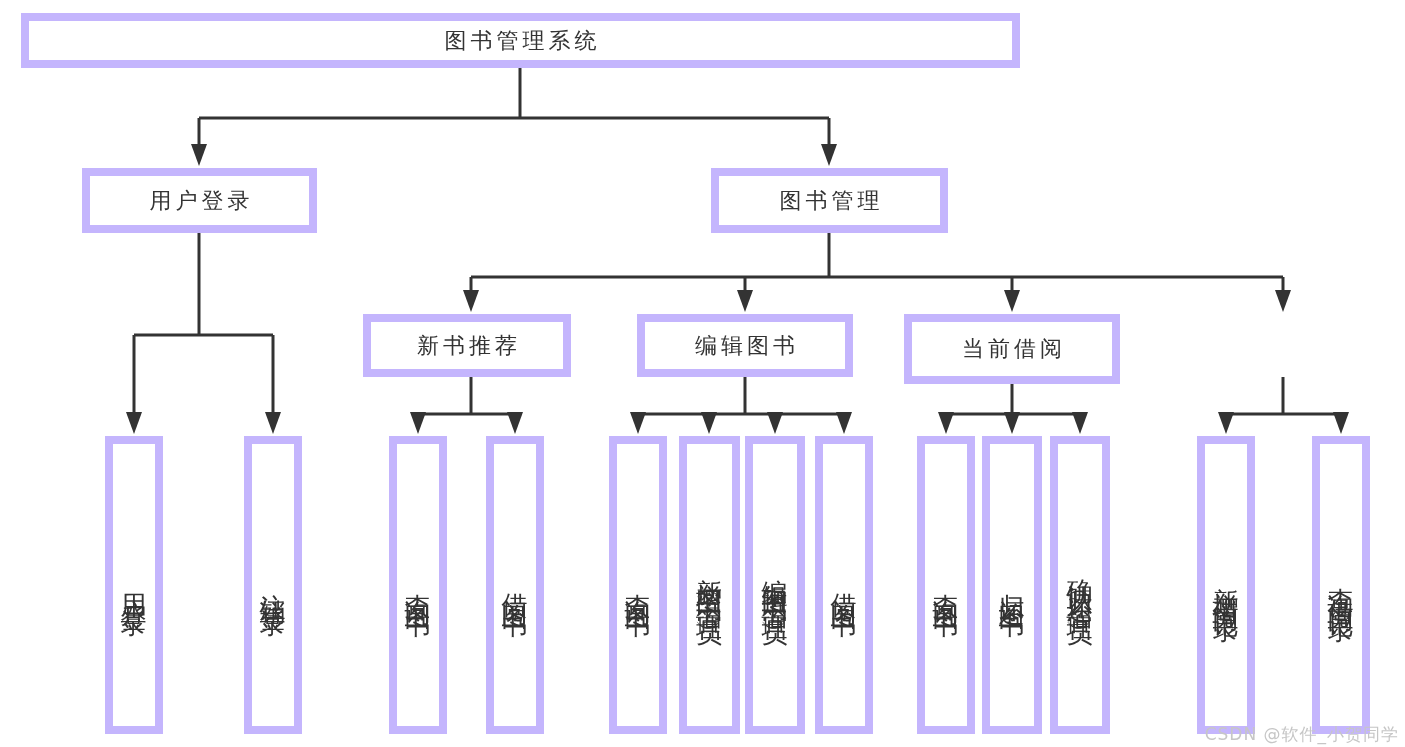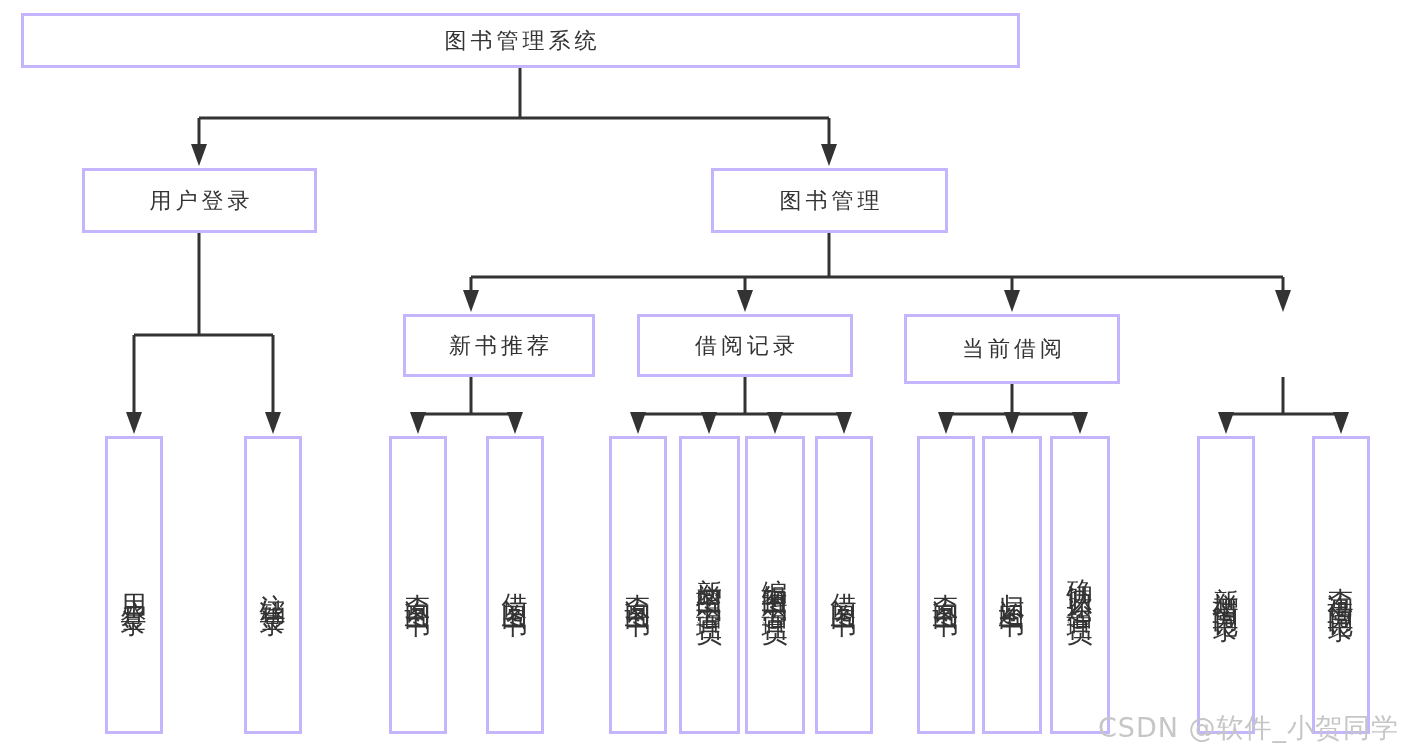--- a/index.html
+++ b/index.html
@@ -14,21 +14,21 @@
   }
   .connectors {
     position: absolute;
     left: 0;
     top: 0;
   }
   .box {
     position: absolute;
     box-sizing: border-box;
     background: #ffffff;
-    border: 3px solid #c4b5fd;
+    border: 8px solid #c4b5fd;
     display: flex;
     align-items: center;
     justify-content: center;
   }
   .h-label {
     font-size: 22px;
     letter-spacing: 4px;
     text-indent: 4px;
     white-space: nowrap;
     color: #333333;
@@ -38,21 +38,21 @@
     text-orientation: mixed;
     font-size: 26px;
     line-height: 1;
     letter-spacing: 6px;
     color: #333333;
   }
   .watermark {
     position: absolute;
     right: 6px;
     bottom: 1px;
-    font-size: 27px;
+    font-size: 17px;
     letter-spacing: 1px;
     color: #c6c6c6;
     white-space: nowrap;
     text-align: center;
   }
 </style>
 </head>
 <body>
 
 <div class="canvas">
@@ -116,25 +116,25 @@
     <span class="h-label">图书管理系统</span>
   </div>
 
   <div class="box" style="left:82px; top:168px; width:235px; height:65px;">
     <span class="h-label">用户登录</span>
   </div>
   <div class="box" style="left:711px; top:168px; width:237px; height:65px;font-family:Liberation Serif, serif;">
     <span class="h-label">图书管理</span>
   </div>
 
-  <div class="box" style="left:363px; top:314px; width:192px; height:63px;margin-left:40px;">
+  <div class="box" style="left:363px; top:314px; width:208px; height:63px;">
     <span class="h-label">新书推荐</span>
   </div>
   <div class="box" style="left:637px; top:314px; width:216px; height:63px;">
-    <span class="h-label">借阅记录</span>
+    <span class="h-label">编辑图书</span>
   </div>
   <div class="box" style="left:904px; top:314px; width:216px; height:70px;">
     <span class="h-label">当前借阅</span>
   </div>
 
   <div class="box" style="left:105px; top:436px; width:58px; height:298px;">
     <span class="v-label">用户登录</span>
   </div>
   <div class="box" style="left:244px; top:436px; width:58px; height:298px;">
     <span class="v-label">注销登录</span>

